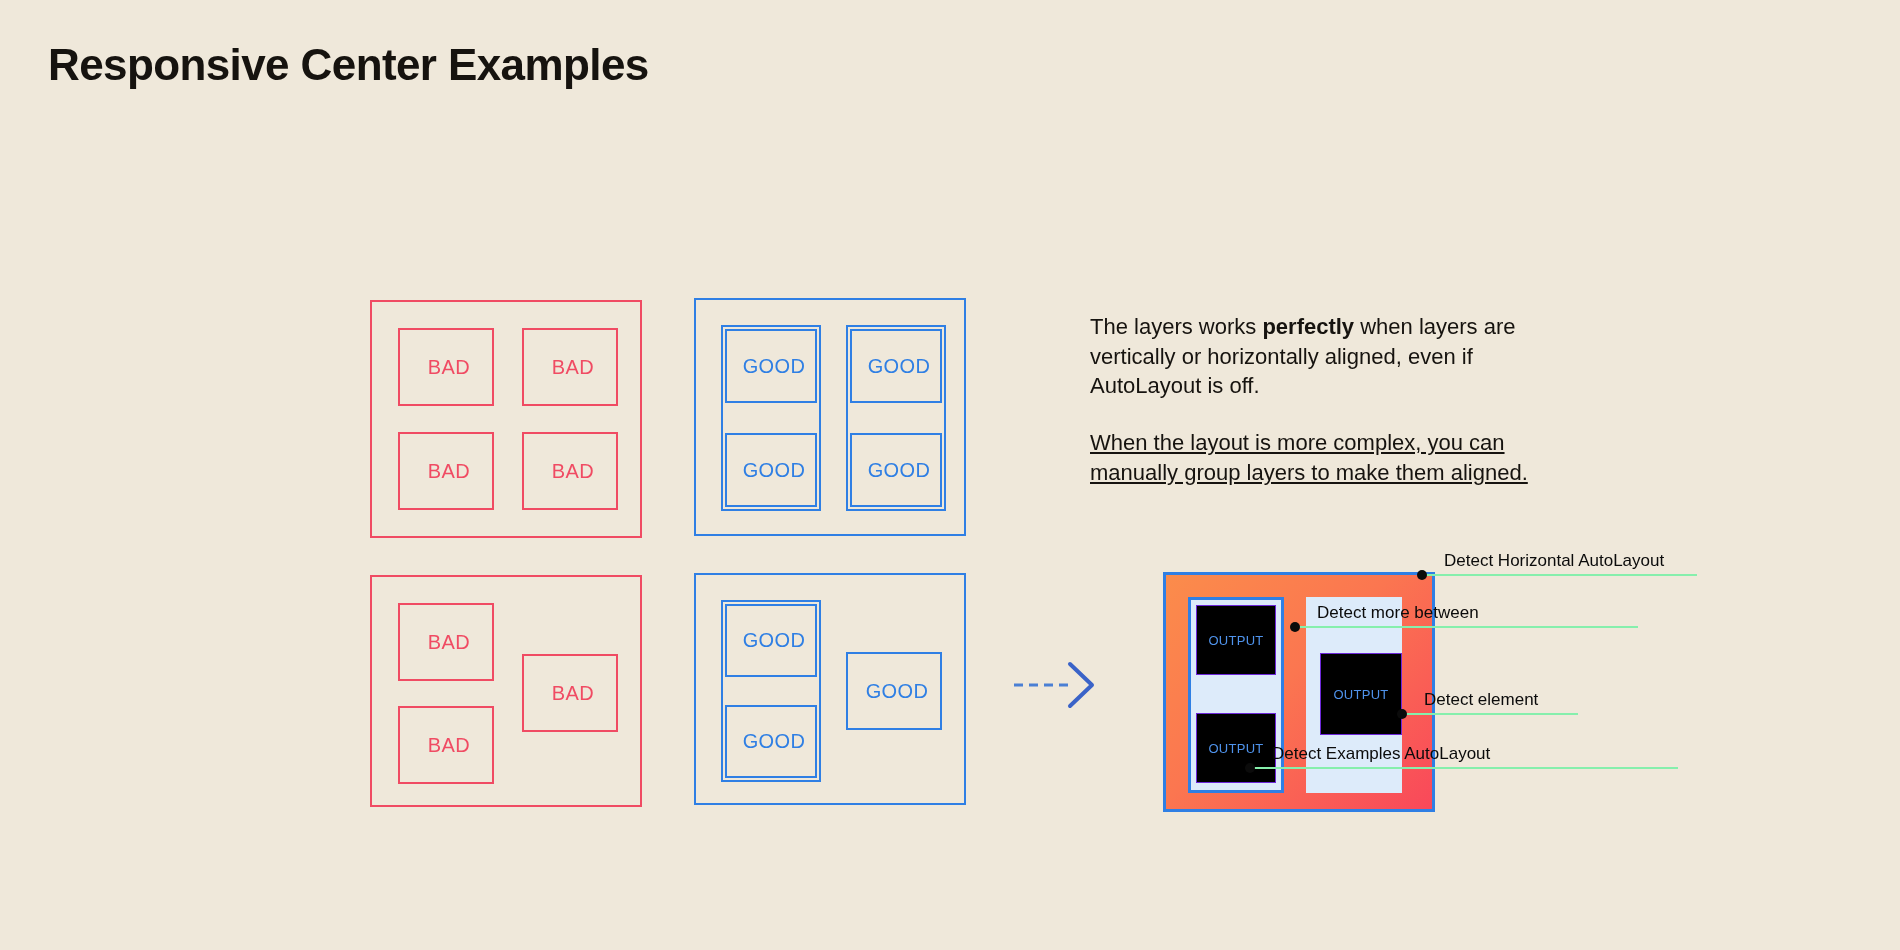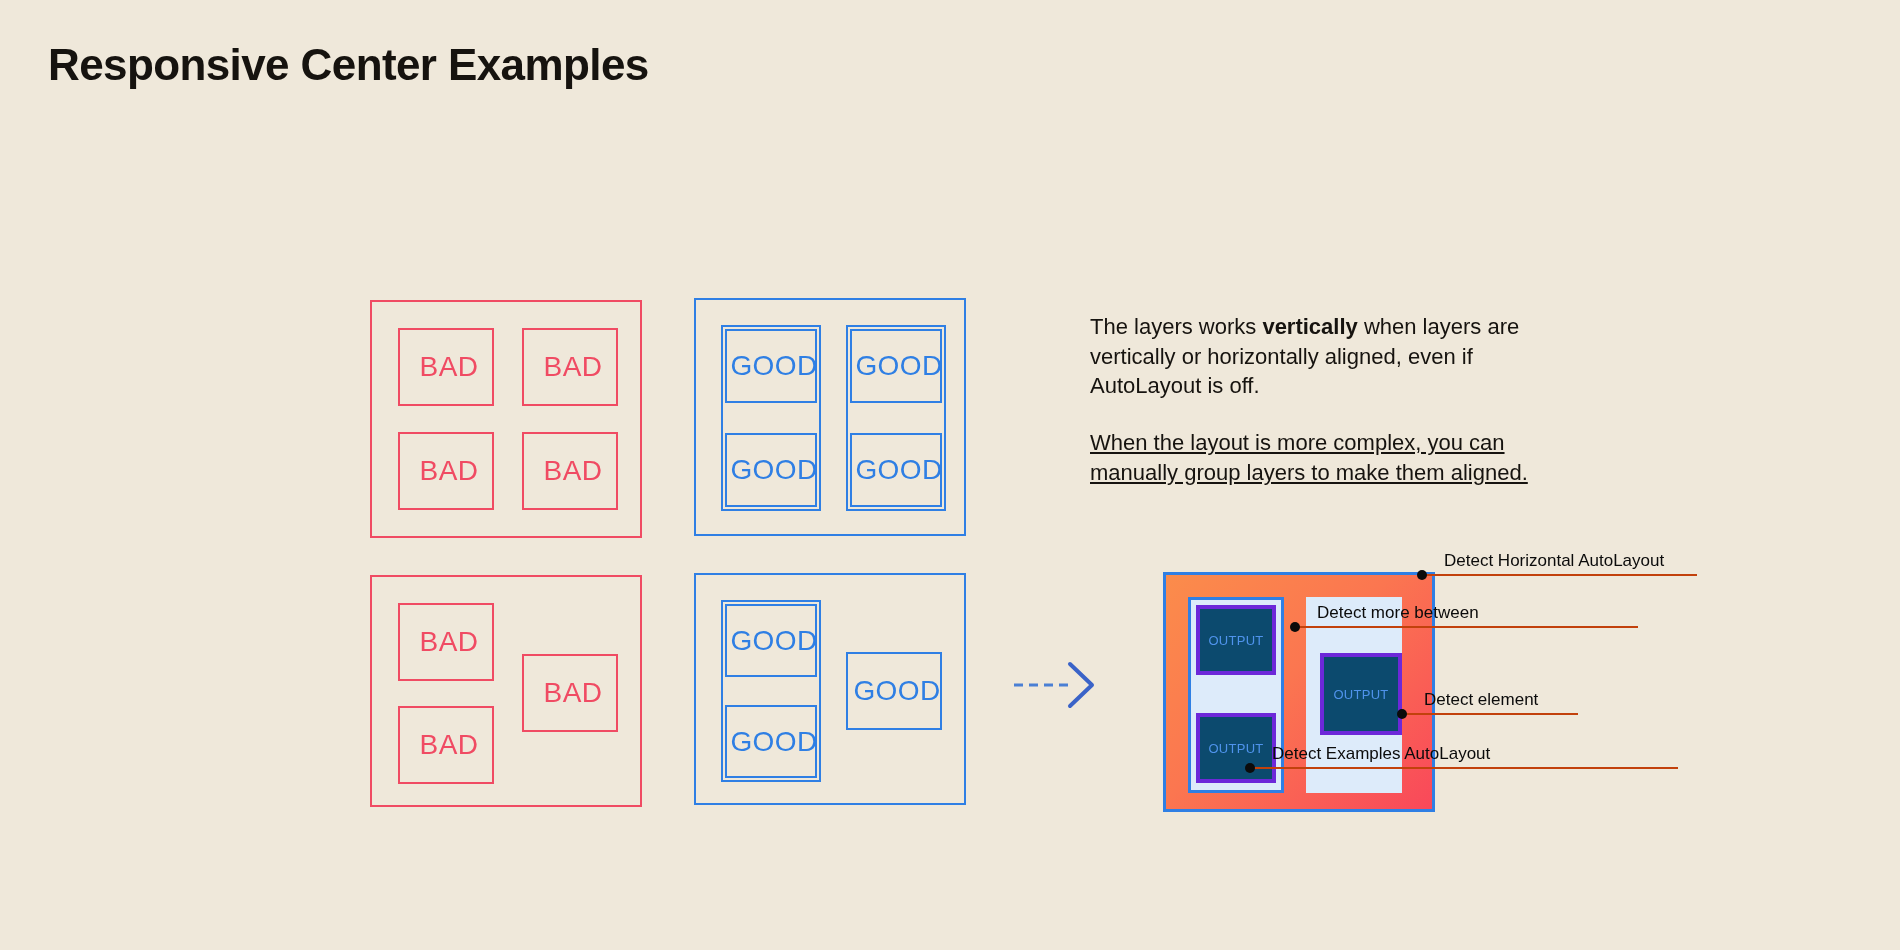--- a/index.html
+++ b/index.html
@@ -35,21 +35,21 @@
   .panel-bad  { border: 2px solid #F04B63; }
   .panel-good { border: 2px solid #2F7FE4; margin-left: 14px; }
 
   
   .box {
     position: absolute;
     box-sizing: border-box;
     display: flex;
     align-items: center;
     justify-content: center;
-    font-size: 28px;
+    font-size: 20px;
     letter-spacing: 0.4px;
     padding-left: 6px;
   }
   .box-bad {
     border: 2px solid #F04B63;
     color: #F04B63;
   }
   .box-good {
     border: 2px solid #2F7FE4;
     color: #2F7FE4;
@@ -108,39 +108,39 @@
     position: absolute;
     left: 140px;
     top: 22px;
     width: 96px;
     height: 196px;
     background: #DDEBFA;
   }
   .output-box {
     position: absolute;
     box-sizing: border-box;
-    border: 4px solid #6d28d9;
-    background: #0c4a6e;
+    border: 1px solid #6d28d9;
+    background: #000000;
     color: #4F93EC;
     display: flex;
     align-items: center;
     justify-content: center;
     font-size: 13px;
     letter-spacing: 0.3px;
     white-space: nowrap;
   }
   .ob-l1 { left: 5px;  top: 5px;   width: 80px; height: 70px; }
   .ob-l2 { left: 5px;  top: 113px; width: 80px; height: 70px; }
   .ob-r1 { left: 14px; top: 56px;  width: 82px; height: 82px; }
 
   
   .anno {
     position: absolute;
     height: 2px;
-    background: #c2410c;
+    background: #86efac;
   }
   .anno::before {
     content: "";
     position: absolute;
     left: -5px;
     top: -4px;
     width: 10px;
     height: 10px;
     border-radius: 50%;
     background: #0B0B0B;
@@ -184,21 +184,21 @@
 
 <div class="panel panel-good" style="left:680px; top:573px; width:272px; height:232px;">
   <div class="group-good" style="left:25px; top:25px; width:100px; height:182px;"></div>
   <div class="box box-good" style="left:29px; top:29px; width:92px; height:73px;">GOOD</div>
   <div class="box box-good" style="left:29px; top:130px; width:92px; height:73px;">GOOD</div>
 
   <div class="box box-good" style="left:150px; top:77px; width:96px; height:78px;">GOOD</div>
 </div>
 
 <div class="copy copy-1">
-  <span>The layers works </span><b>vertically</b><span> when layers are vertically or horizontally aligned, even if AutoLayout is off.</span>
+  <span>The layers works </span><b>perfectly</b><span> when layers are vertically or horizontally aligned, even if AutoLayout is off.</span>
 </div>
 <div class="copy copy-2">When the layout is more complex, you can manually group layers to make them aligned.</div>
 
 <div class="arrow-wrap">
   <svg width="90" height="50" viewBox="0 0 90 50">
     <line x1="2" y1="25" x2="62" y2="25" stroke="#4A7FD4" stroke-width="3" stroke-dasharray="9 6"></line>
     <polyline points="58,4 80,25 58,46" fill="none" stroke="#3A63C8" stroke-width="4" stroke-linecap="round" stroke-linejoin="round"></polyline>
   </svg>
 </div>
 

